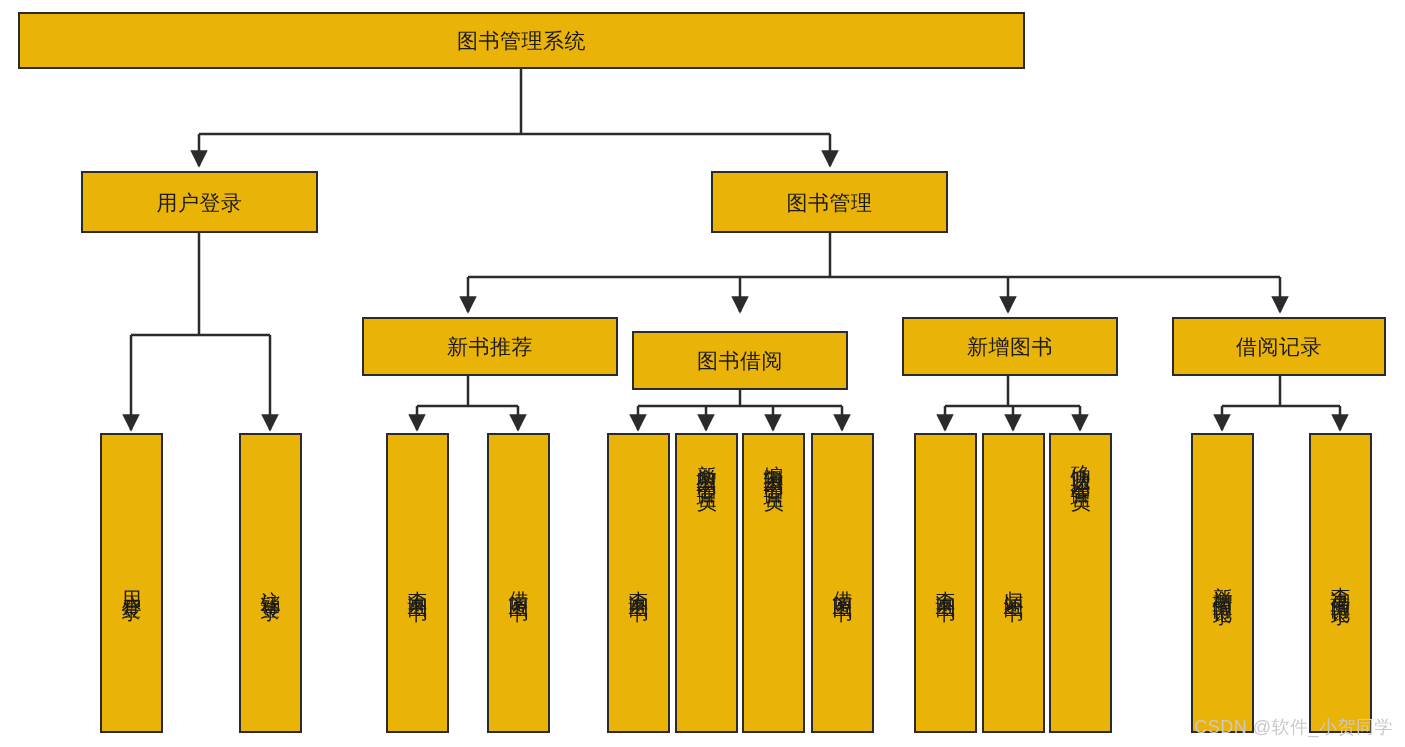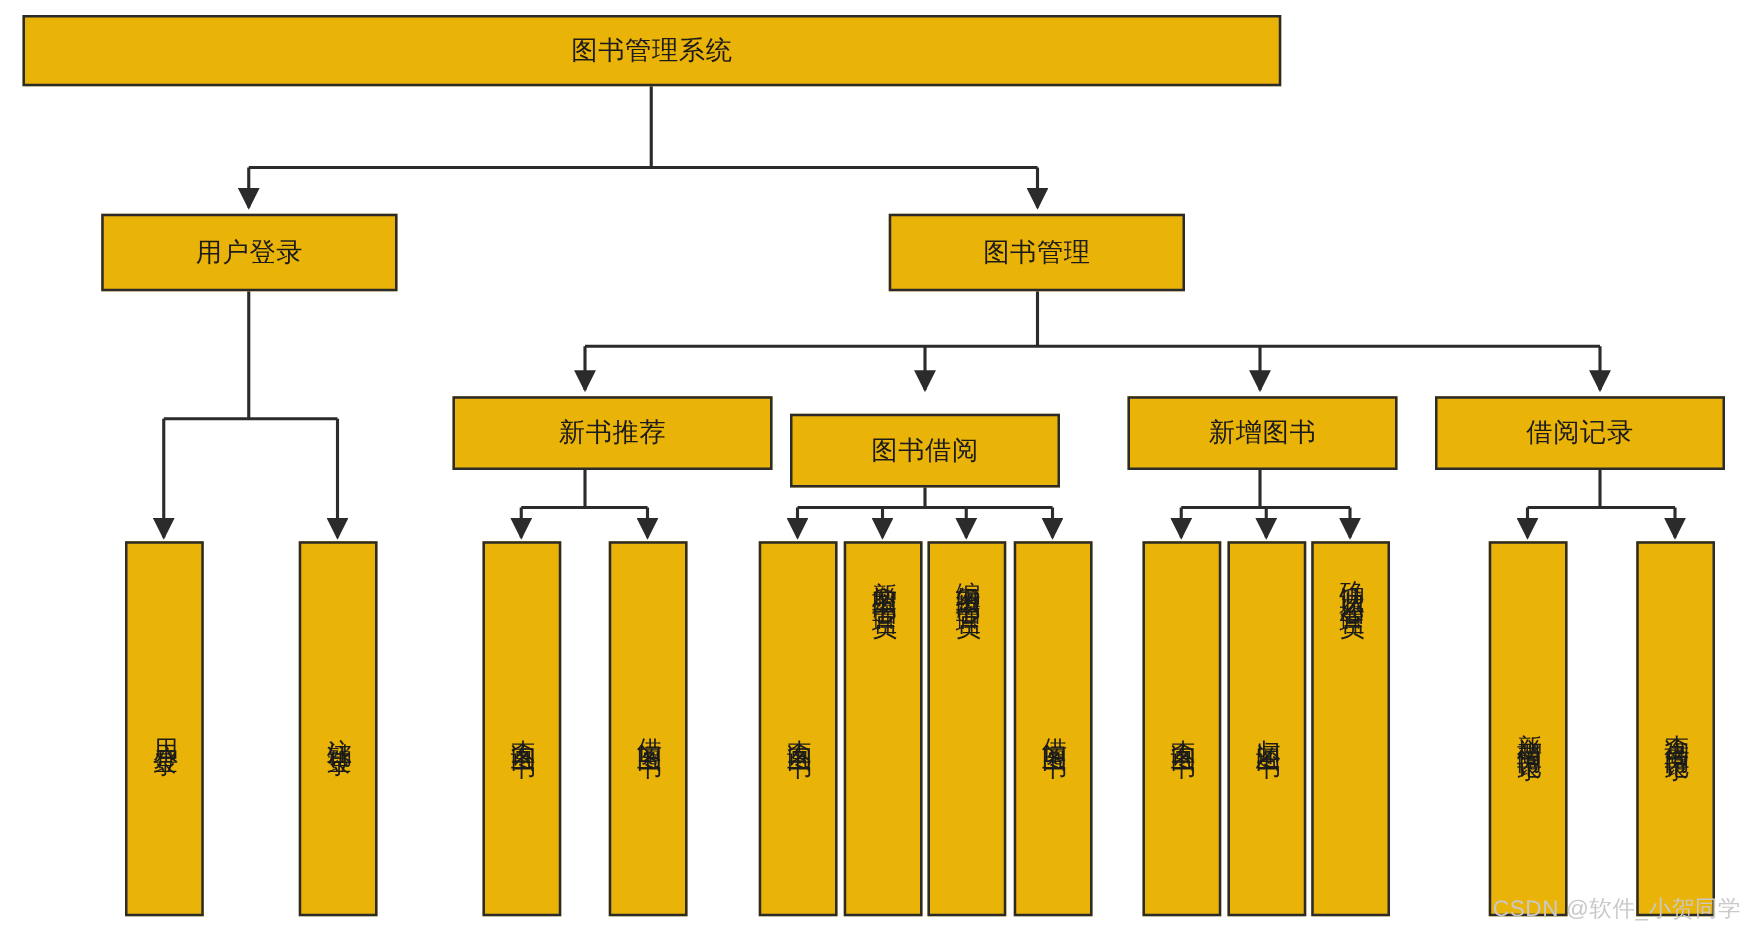--- a/index.html
+++ b/index.html
@@ -138,21 +138,21 @@
 
   <div class="node" style="left:362px; top:317px; width:256px; height:59px;">
     <span class="label">新书推荐</span>
   </div>
   <div class="node" style="left:632px; top:331px; width:216px; height:59px;">
     <span class="label">图书借阅</span>
   </div>
   <div class="node" style="left:902px; top:317px; width:216px; height:59px;">
     <span class="label">新增图书</span>
   </div>
-  <div class="node" style="left:1148px; top:317px; width:232px; height:59px;">
+  <div class="node" style="left:1172px; top:317px; width:214px; height:59px;">
     <span class="label">借阅记录</span>
   </div>
 
   <div class="node leaf short-text" style="left:100px; top:433px; width:63px; height:300px;">
     <span class="label">用户登录</span>
   </div>
   <div class="node leaf short-text" style="left:239px; top:433px; width:63px; height:300px;">
     <span class="label">注销登录</span>
   </div>
 

